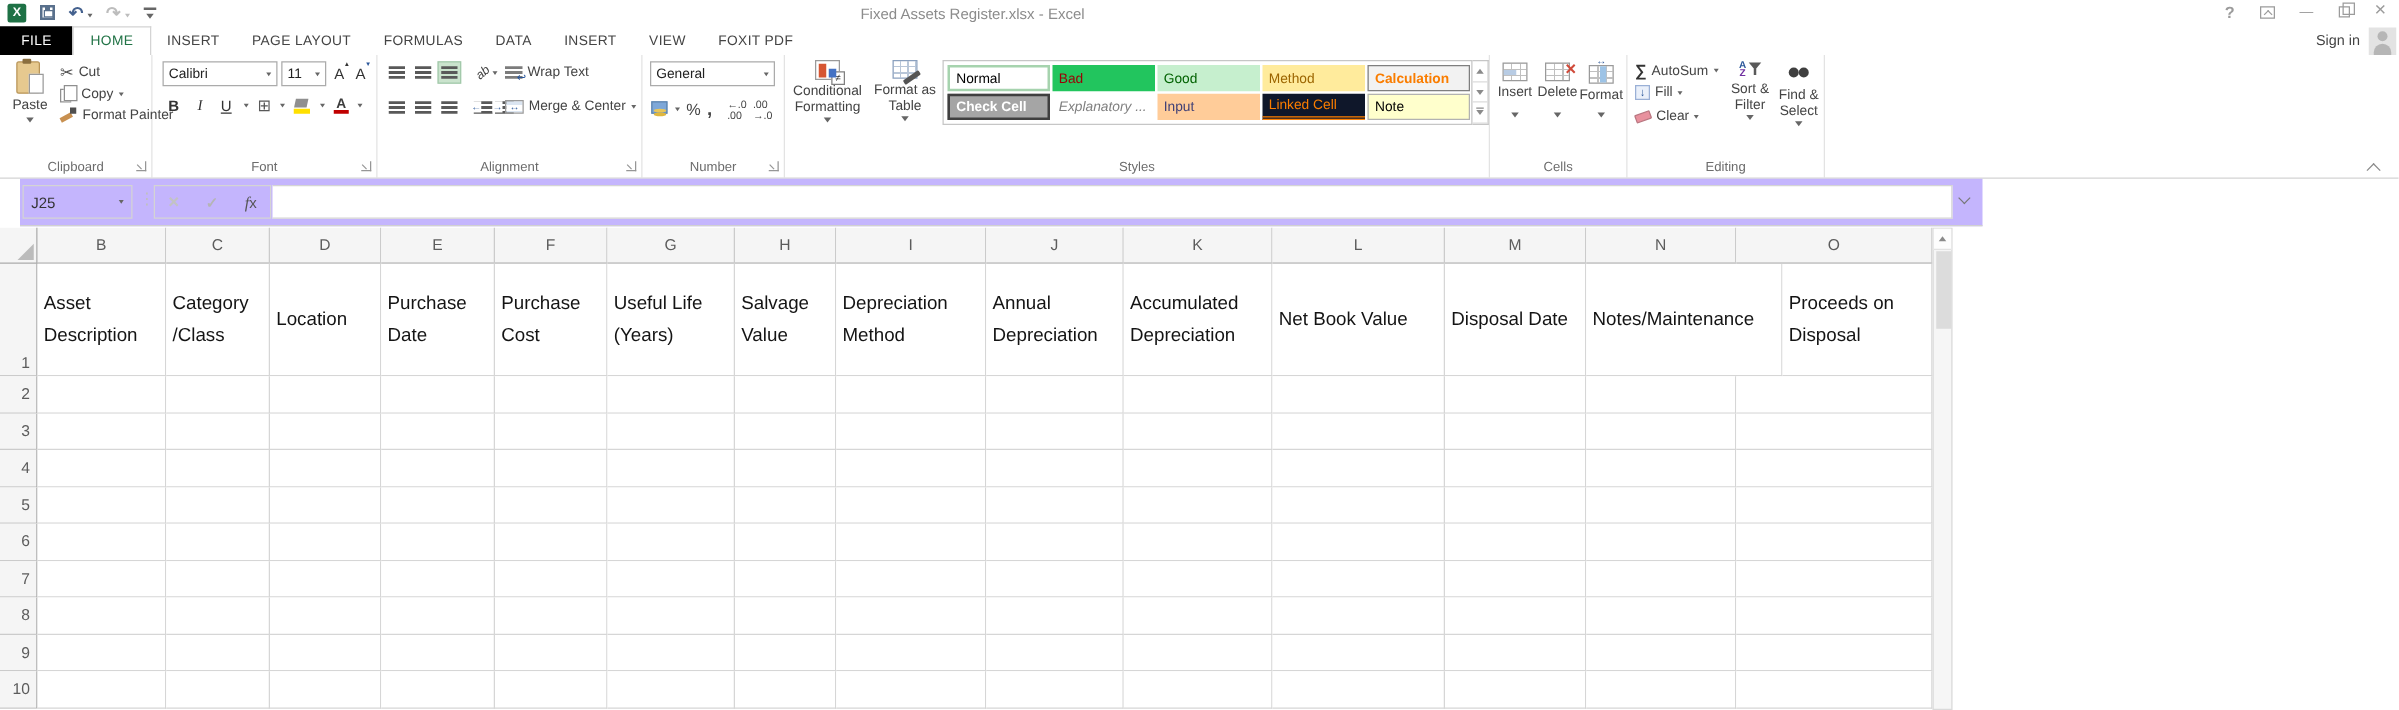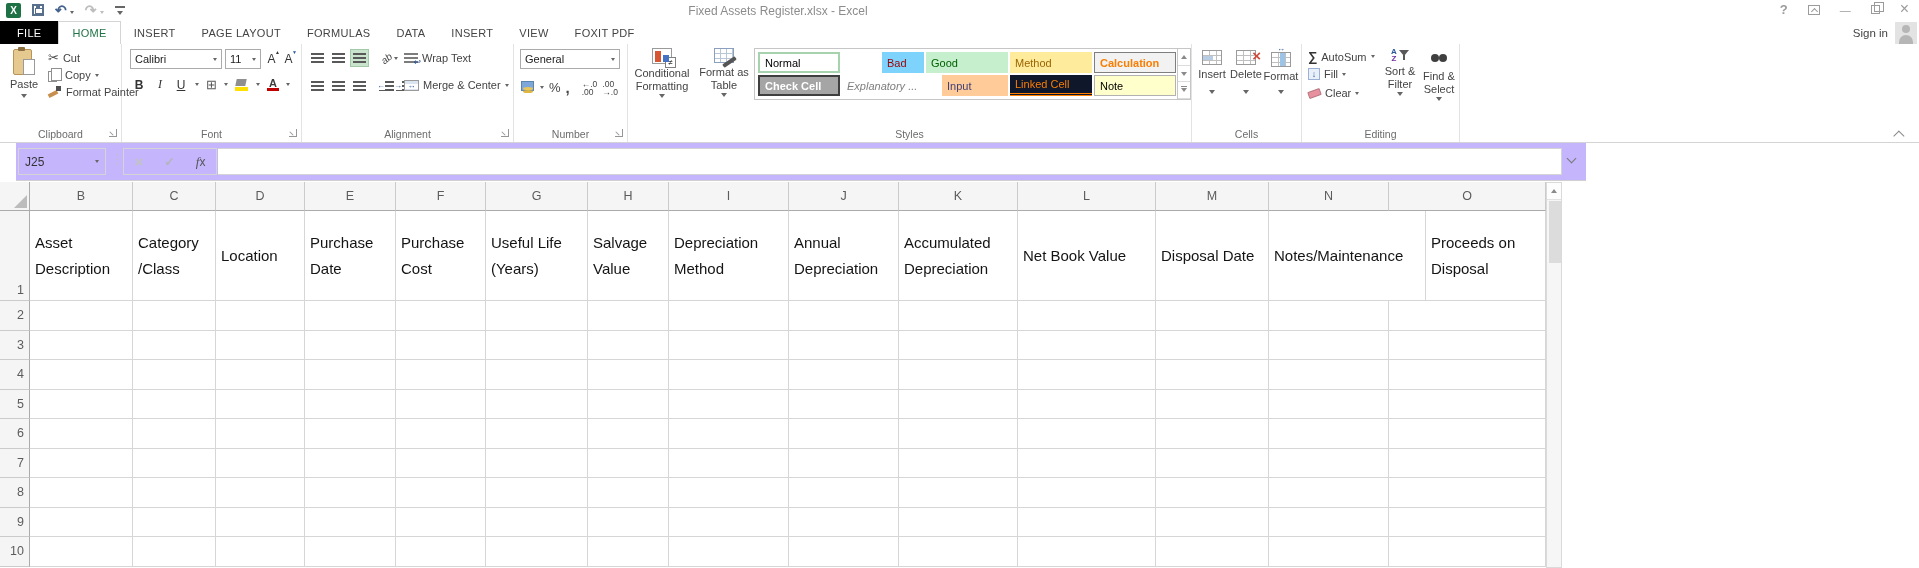--- a/index.html
+++ b/index.html
@@ -341,27 +341,27 @@
         <span class="blbl">Conditional Formatting</span>
         <span class="caret" style="margin-top:1px"></span>
       </div>
       <div class="bigbtn" style="left:68px;top:4px;width:56px">
         <span class="faticon"></span>
         <span class="blbl">Format as Table</span>
         <span class="caret" style="margin-top:1px"></span>
       </div>
       <div id="style-gallery">
           <div class="sgc" style="background: rgb(255, 255, 255); color: rgb(0, 0, 0); border: 2px solid rgb(166, 211, 174);">Normal</div>
-          <div class="sgc" style="background: #7dd3fc; color: rgb(156, 0, 6); margin-left: 40px;">Bad</div>
+          <div class="sgc" style="background: #22c55e; color: rgb(156, 0, 6);">Bad</div>
           <div class="sgc" style="background: rgb(198, 239, 206); color: rgb(0, 97, 0);">Good</div>
           <div class="sgc" style="background: rgb(255, 235, 156); color: rgb(156, 101, 0);">Method</div>
           <div class="sgc" style="background: rgb(242, 242, 242); color: rgb(250, 125, 0); border: 1px solid rgb(127, 127, 127); font-weight: bold;">Calculation</div>
           <div class="sgc" style="background: rgb(165, 165, 165); color: rgb(255, 255, 255); border: 2px solid rgb(63, 63, 63); font-weight: bold;">Check Cell</div>
           <div class="sgc" style="background: rgb(255, 255, 255); color: rgb(127, 127, 127); font-style: italic;">Explanatory ...</div>
-          <div class="sgc" style="background: rgb(255, 204, 153); color: rgb(63, 63, 118); margin-left: 16px;">Input</div>
+          <div class="sgc" style="background: rgb(255, 204, 153); color: rgb(63, 63, 118);">Input</div>
           <div class="sgc" style="background: #0f172a; color: rgb(250, 125, 0); border-bottom: 3px double rgb(255, 128, 1);">Linked Cell</div>
           <div class="sgc" style="background: rgb(255, 255, 204); color: rgb(0, 0, 0); border: 1px solid rgb(178, 178, 178);">Note</div>
         </div>
       <div id="sg-scroll">
         <span class="sb">
             <span class="tri-up"></span>
           </span>
         <span class="sb">
             <span class="tri-dn"></span>
           </span>

